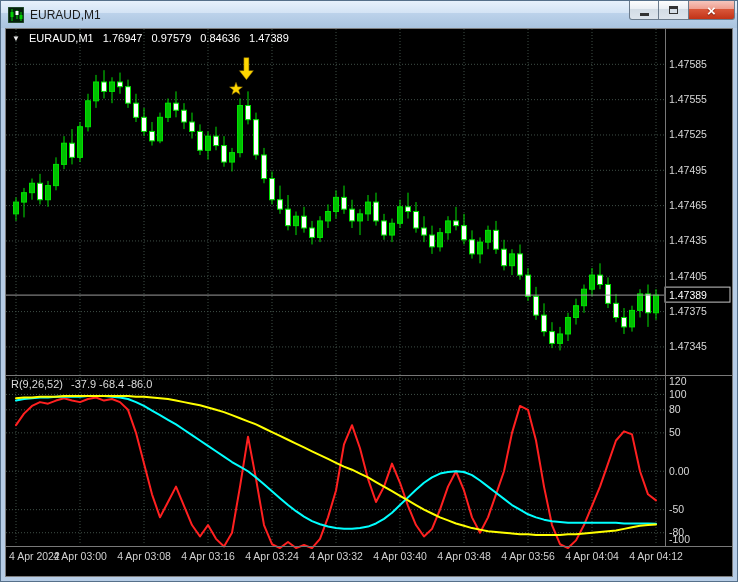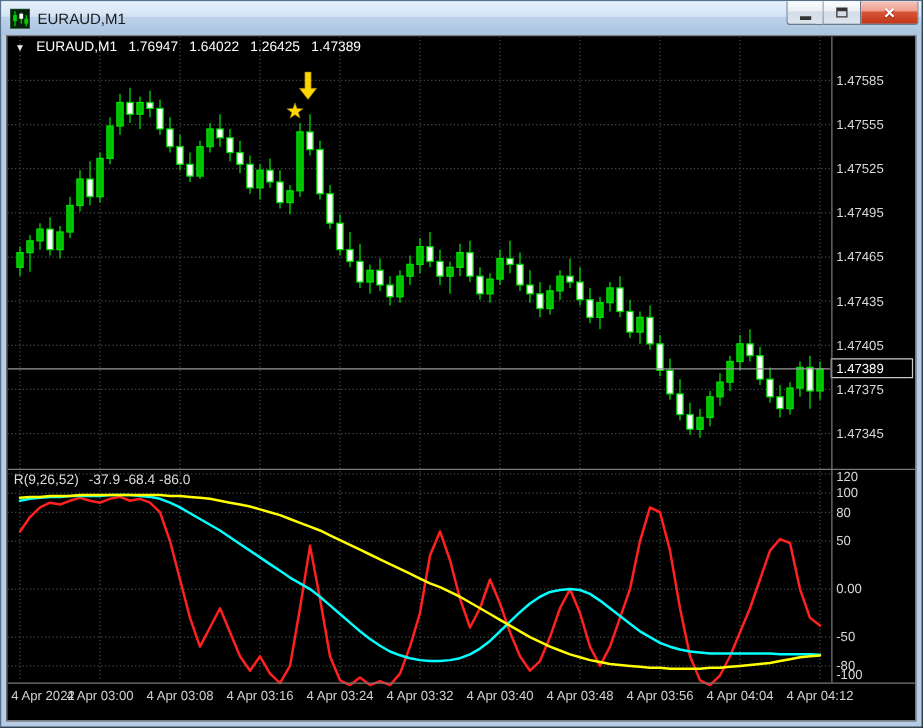--- a/index.html
+++ b/index.html
@@ -298,22 +298,22 @@
         </g>
         <line x1="0" y1="346.5" x2="726" y2="346.5" stroke="#787878" stroke-width="1"></line>
         <line x1="0" y1="517.5" x2="726" y2="517.5" stroke="#787878" stroke-width="1"></line>
         <line x1="659.5" y1="0" x2="659.5" y2="517" stroke="#787878" stroke-width="1"></line>
       </svg>
 
     <div class="ohlc">
       <span class="tri">▼</span>
       <span>EURAUD,M1</span>
       <span>1.76947</span>
-      <span>1.64022</span>
-      <span>1.26425</span>
+      <span>0.97579</span>
+      <span>0.84636</span>
       <span>1.47389</span>
     </div>
 
     <div class="indlabel">
       <span>R(9,26,52)</span>
       <span>-37.9 -68.4 -86.0</span>
     </div>
   </div>
 </div>
 

